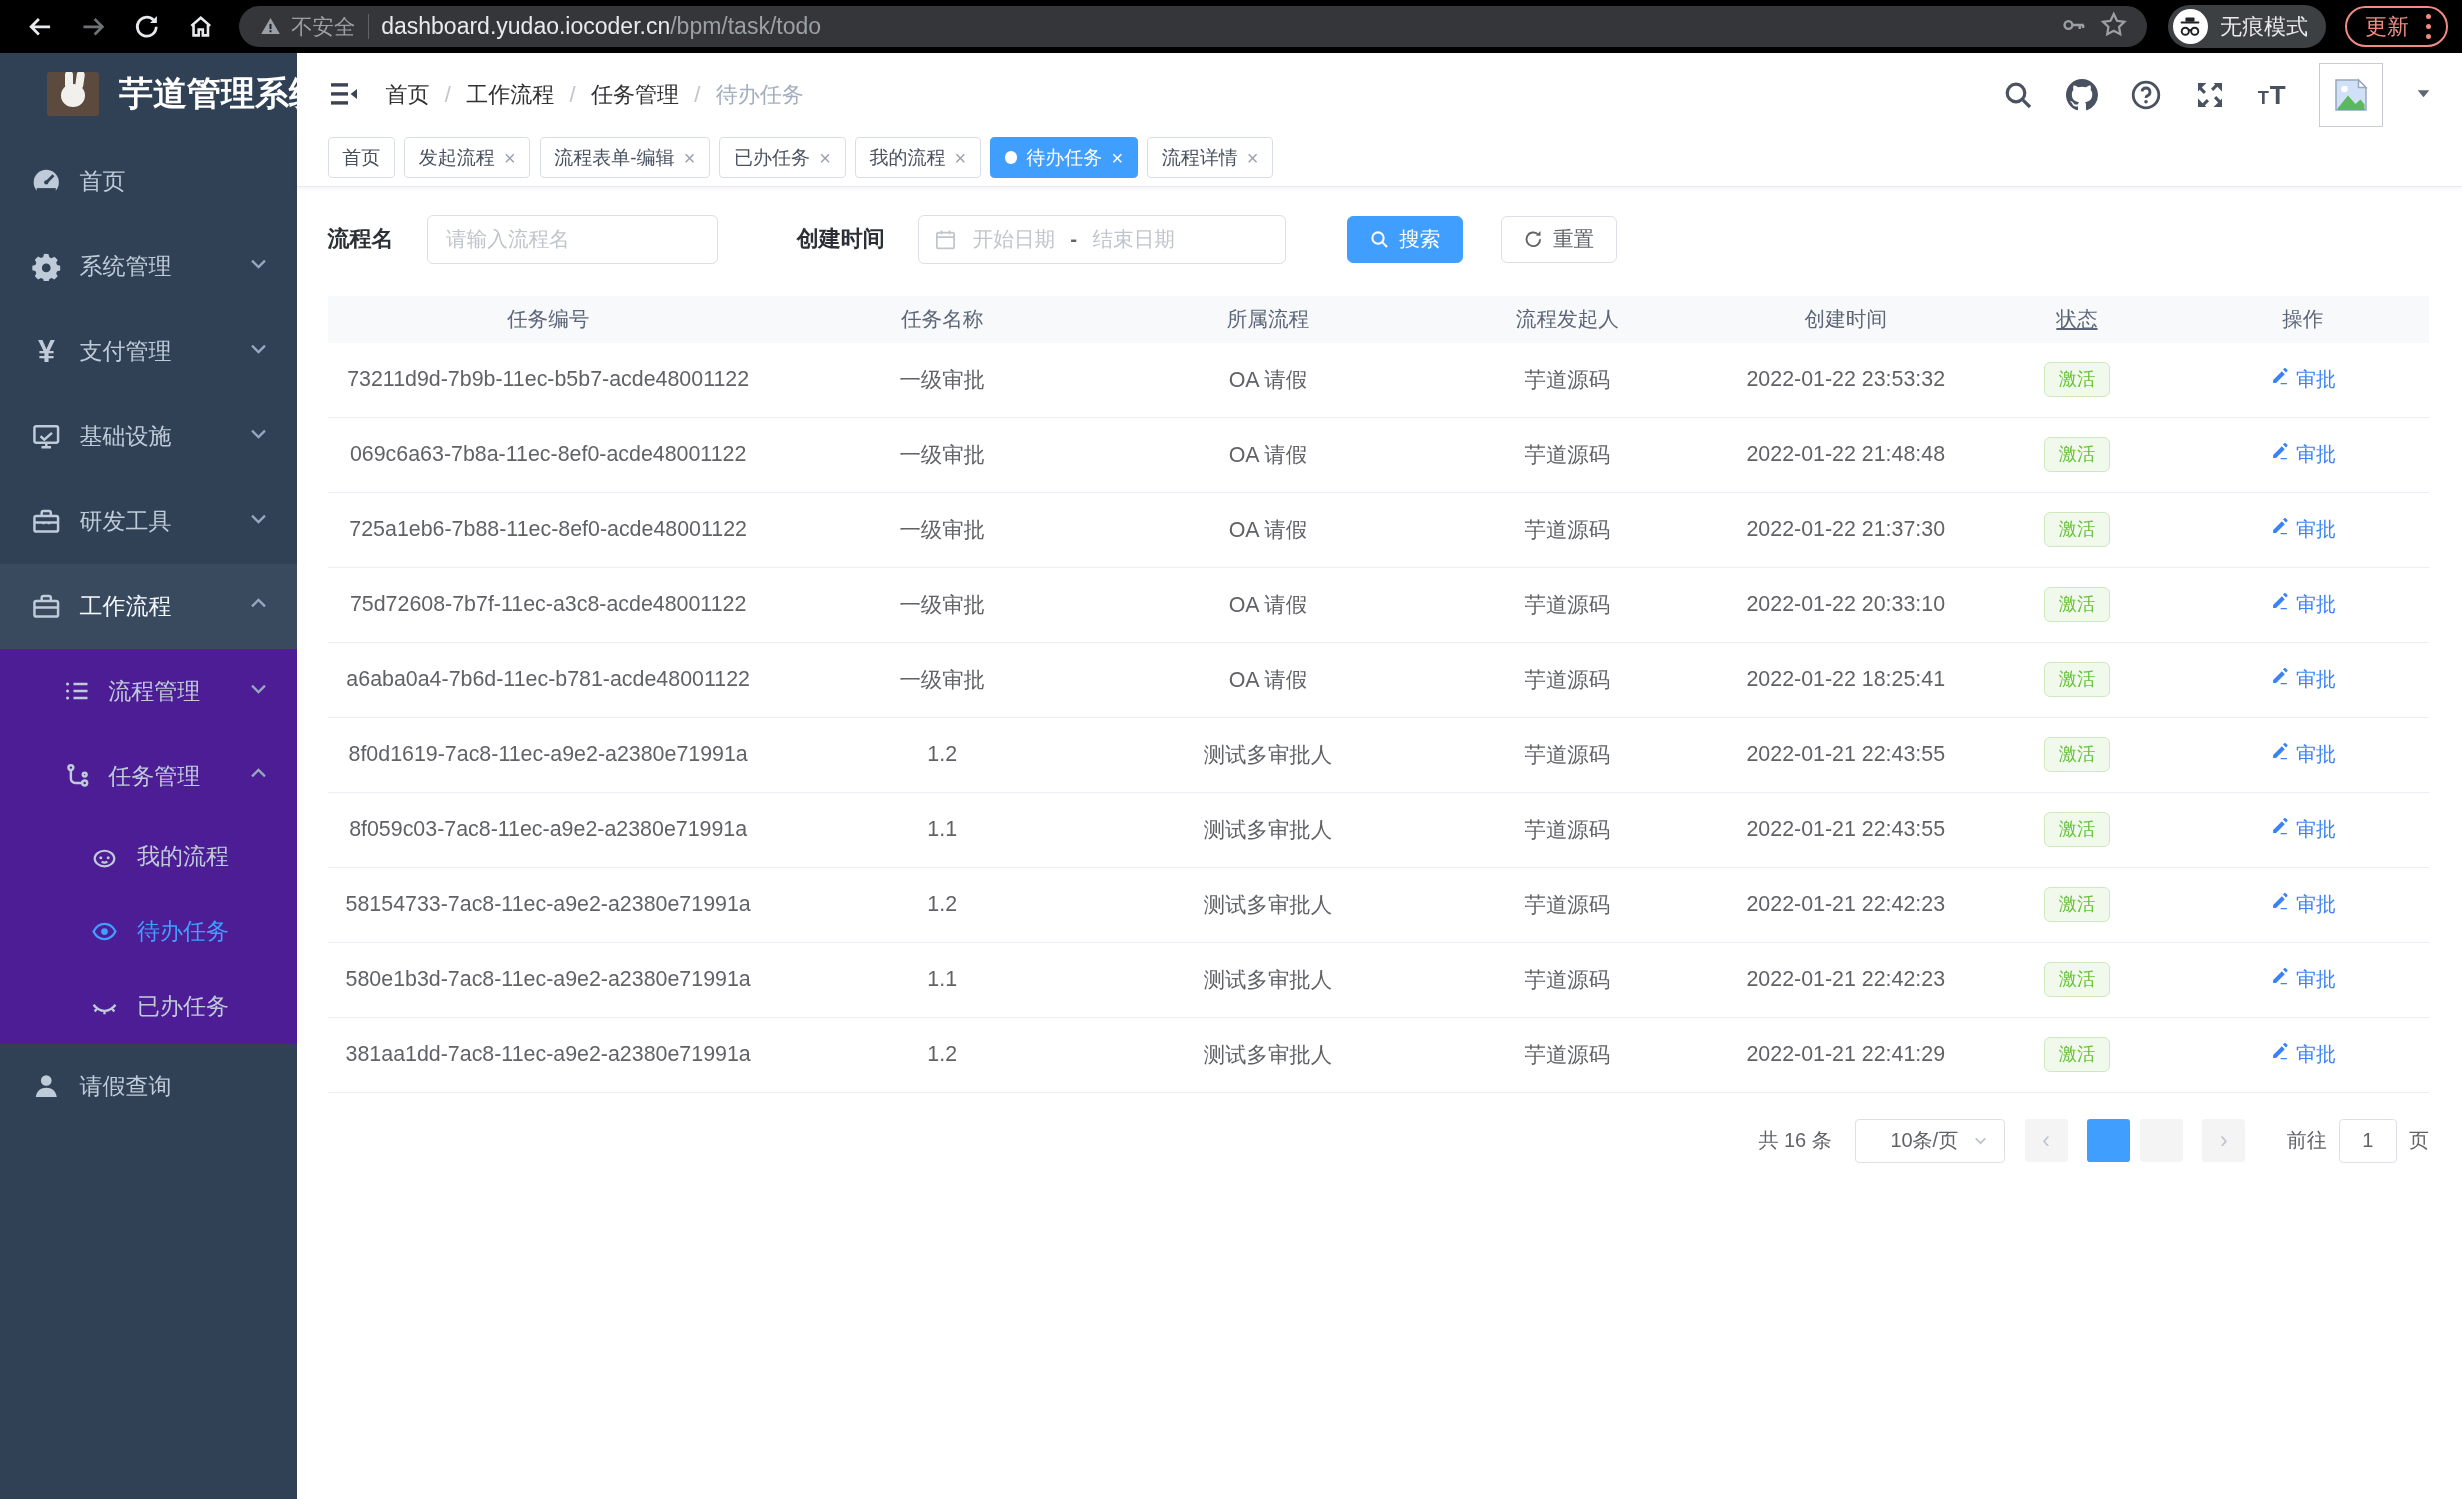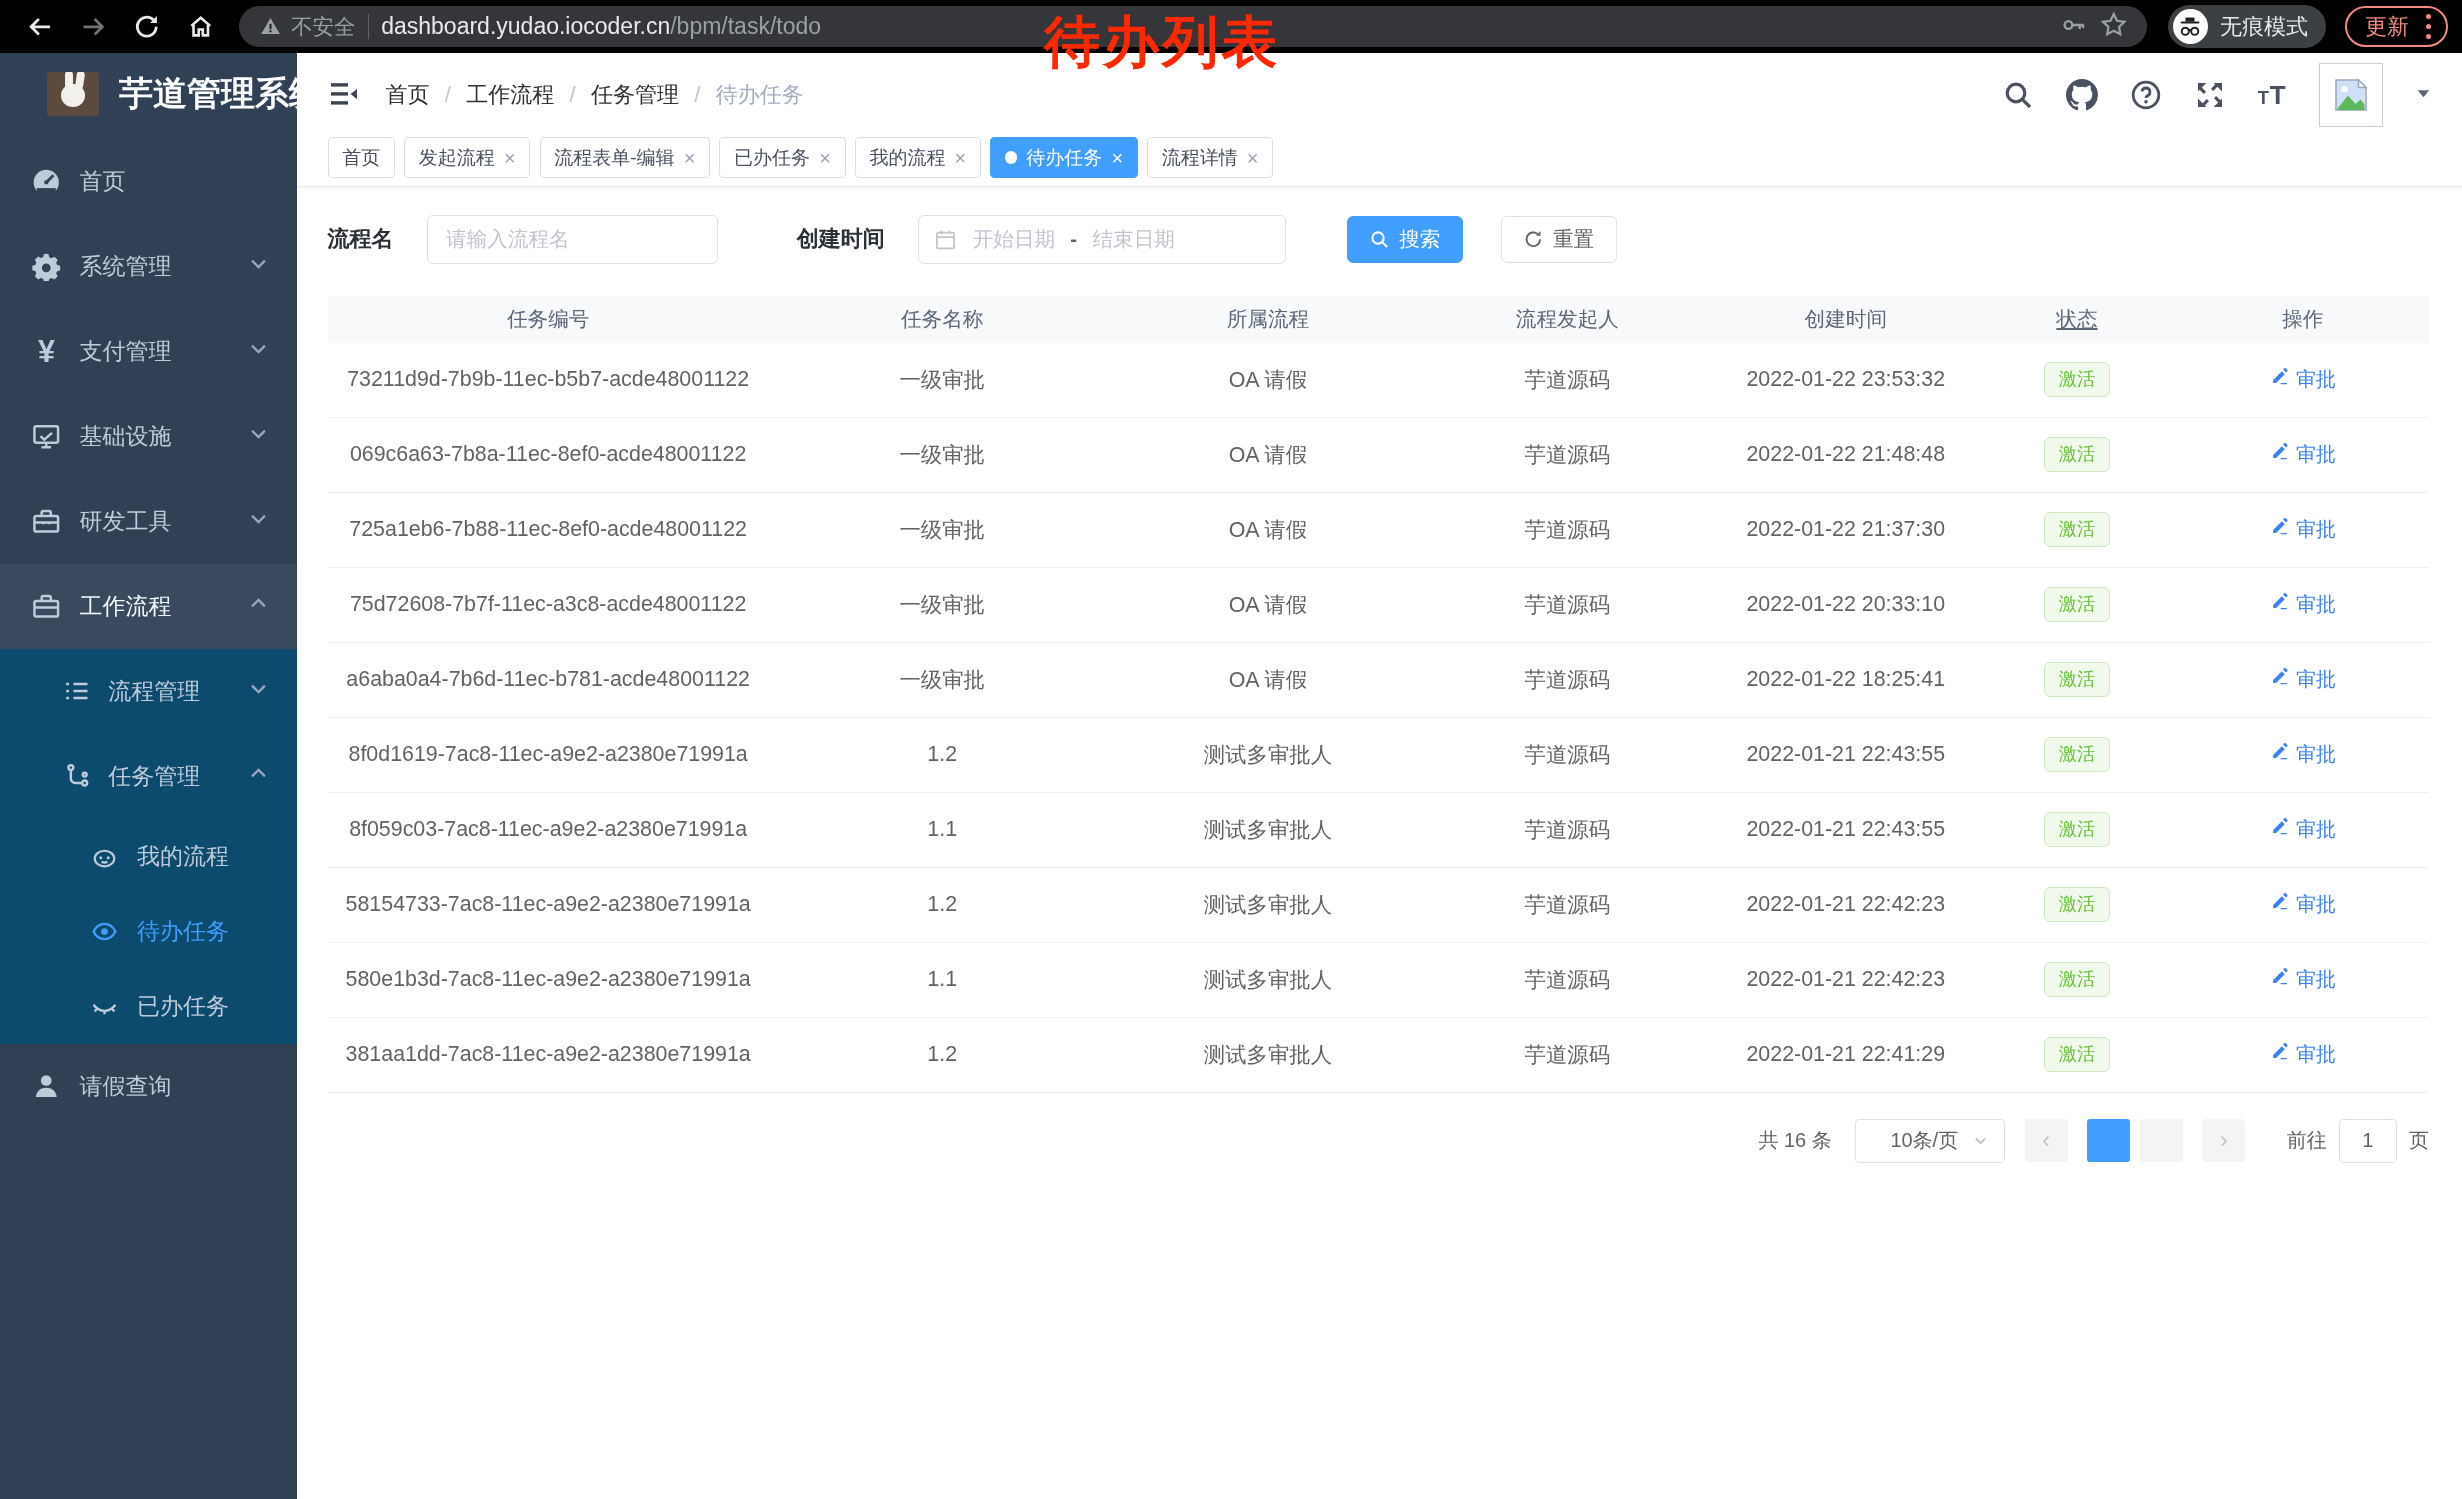--- a/index.html
+++ b/index.html
@@ -46,21 +46,21 @@
   .menu-item.lvl1 { padding-left:30.5px; gap:17px; }
   .menu-item.lvl2 { padding-left:61px; gap:15.3px; height:85px; }
   .menu-item.lvl3 { padding-left:88px; gap:17px; height:75px; }
   .menu-item .mi { width:32px; height:32px; display:grid; place-items:center; flex:0 0 auto; color:#bfcbd9;}
   .menu-item .mi svg { width:30.5px; height:30.5px; }
   .menu-item.lvl2 .mi svg { width:28px; height:28px; }
   .menu-item.lvl3 .mi svg { width:27px; height:27px; }
   .menu-item .chev { position:absolute; right:27.5px; color:#97a8be; }
   .menu-item .chev svg { width:23px; height:23px; }
   .menu-item.section-active { background:#3a4a5e; color:#f4f8ff; }
-  .submenu { background:#0c4a6e; }
+  .submenu { background:#4c1d95; }
   .menu-item.item-active, .menu-item.item-active .mi { color:#409eff; }
   .yen-glyph { font-size:30.5px; font-weight:700; line-height:1; }
 
   
   .main { flex:1 1 auto; display:flex; flex-direction:column; background:#fff; min-width:0;}
 
   .app-header { height:84px; display:flex; align-items:center; padding:0 30.5px; gap:26px; }
   .hamburger svg { width:32px; height:32px; color:#3c4353;}
   .breadcrumb { display:flex; align-items:center; gap:15.3px; font-size:22px; color:#303133; }
   .breadcrumb .sep { color:#c0c4cc; }
@@ -197,21 +197,20 @@
     <div class="update-pill">
       <span>更新</span>
       <span class="kebab">
           <i></i>
           <i></i>
           <i></i>
         </span>
     </div>
   </div>
 
-  <div class="annotation">待办列表</div>
 
   <div class="app">
 
     <div class="sidebar">
       <div class="brand">
         <span class="brand-logo">
             <span class="ear1"></span>
             <span class="ear2"></span>
             <span class="bunny-head"></span>
           </span>

